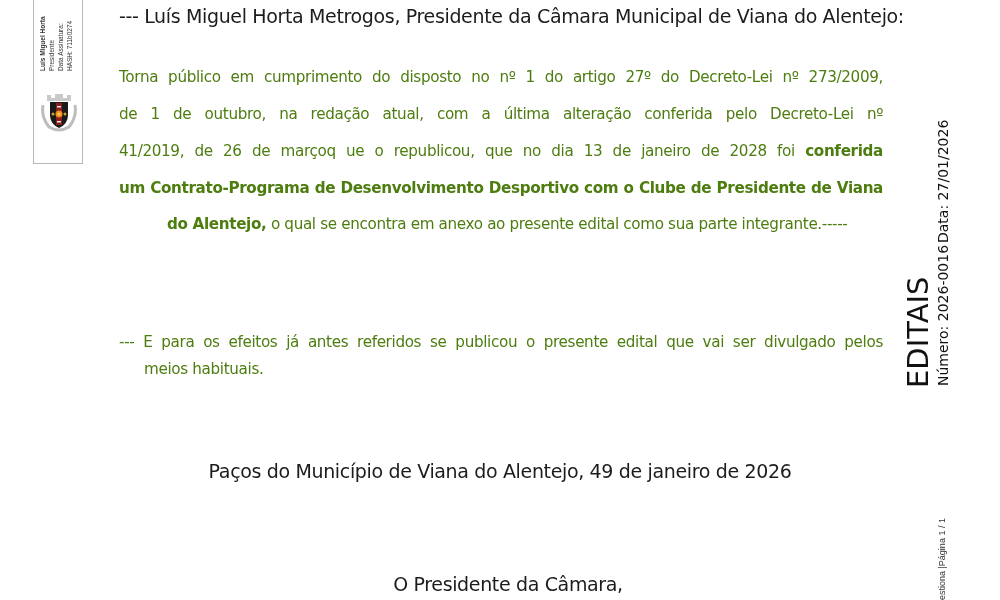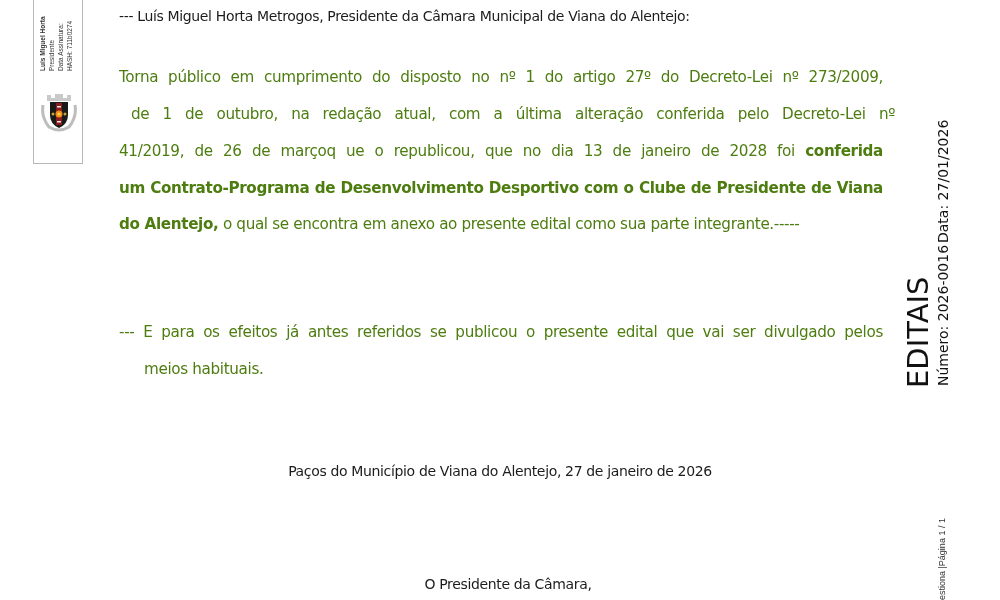--- a/index.html
+++ b/index.html
@@ -11,21 +11,21 @@
       width: 1000px;
       height: 600px;
       position: relative;
       overflow: hidden;
       font-family: "Liberation Sans", "DejaVu Sans", sans-serif;
       color: #1a1a1a;
     }
     .doc-text {
       position: absolute;
       font-family: "DejaVu Sans", "Liberation Sans", sans-serif;
-      font-size: 14px;
+      font-size: 19px;
       letter-spacing: -0.35px;
       color: #1c1c1c;
       white-space: nowrap;
       line-height: 20px;
     }
     .justify-line {
       position: absolute;
       left: 119px;
       width: 764px;
       font-family: "DejaVu Sans", "Liberation Sans", sans-serif;
@@ -132,31 +132,31 @@
       <rect x="16" y="15" width="4" height="1.5" fill="#e9e9e9"></rect>
       <rect x="16" y="30" width="4" height="1.5" fill="#e9e9e9"></rect>
     </svg>
   </div>
 </div>
 
 <div class="doc-text" style="left:119px; top:6px;">--- Luís Miguel Horta Metrogos, Presidente da Câmara Municipal de Viana do Alentejo:</div>
 
 <div>
   <div class="justify-line" style="top:67px;">Torna público em cumprimento do disposto no nº 1 do artigo 27º do Decreto-Lei nº 273/2009,</div>
-  <div class="justify-line" style="top:104px;margin-left:12px;">de 1 de outubro, na redação atual,  com a última alteração conferida pelo Decreto-Lei nº</div>
+  <div class="justify-line" style="top:104px;">de 1 de outubro, na redação atual,  com a última alteração conferida pelo Decreto-Lei nº</div>
   <div class="justify-line" style="top:141px;"><span>41/2019, de 26 de marçoq ue o republicou, que no dia 13 de janeiro de 2028 foi </span><b>conferida</b></div>
   <div class="justify-line" style="top:178px;"><b>um Contrato-Programa de Desenvolvimento Desportivo com o Clube de Presidente de Viana</b></div>
-  <div class="justify-line last" style="top:214px;"><b>do Alentejo,</b><span> o qual se encontra  em anexo ao  presente edital como sua parte integrante.-----</span></div>
+  <div class="justify-line last" style="top:214px;margin-left:48px;"><b>do Alentejo,</b><span> o qual se encontra  em anexo ao  presente edital como sua parte integrante.-----</span></div>
 </div>
 
 <div>
-  <div class="justify-line" style="top:322px;">--- E para os efeitos já antes referidos se publicou o presente edital que vai ser divulgado pelos</div>
+  <div class="justify-line" style="top:332px;">--- E para os efeitos já antes referidos se publicou o presente edital que vai ser divulgado pelos</div>
   <div class="justify-line last" style="top:359px;margin-left:25px;">meios habituais.</div>
 </div>
 
-<div class="doc-text" style="left:0; width:1000px; text-align:center; top:461px;">Paços do Município de Viana do Alentejo, 27 de janeiro de 2026</div>
+<div class="doc-text" style="left:0; width:1000px; text-align:center; top:461px;">Paços do Município de Viana do Alentejo, 49 de janeiro de 2026</div>
 
 <div class="doc-text" style="left:8px; width:1000px; text-align:center; top:574px; padding-right:12px;">O   Presidente da Câmara,</div>
 
 <div class="vert editais" style="left:903px; top:388px;">EDITAIS</div>
 <div class="vert numero" style="left:935px; top:386px;">Número: 2026-0016</div>
 <div class="vert numero" style="left:935px; top:243px;">Data: 27/01/2026</div>
 <div class="vert pagina" style="left:937px; top:600px;">estiona |Página 1 / 1</div>
 
 </body></html>

